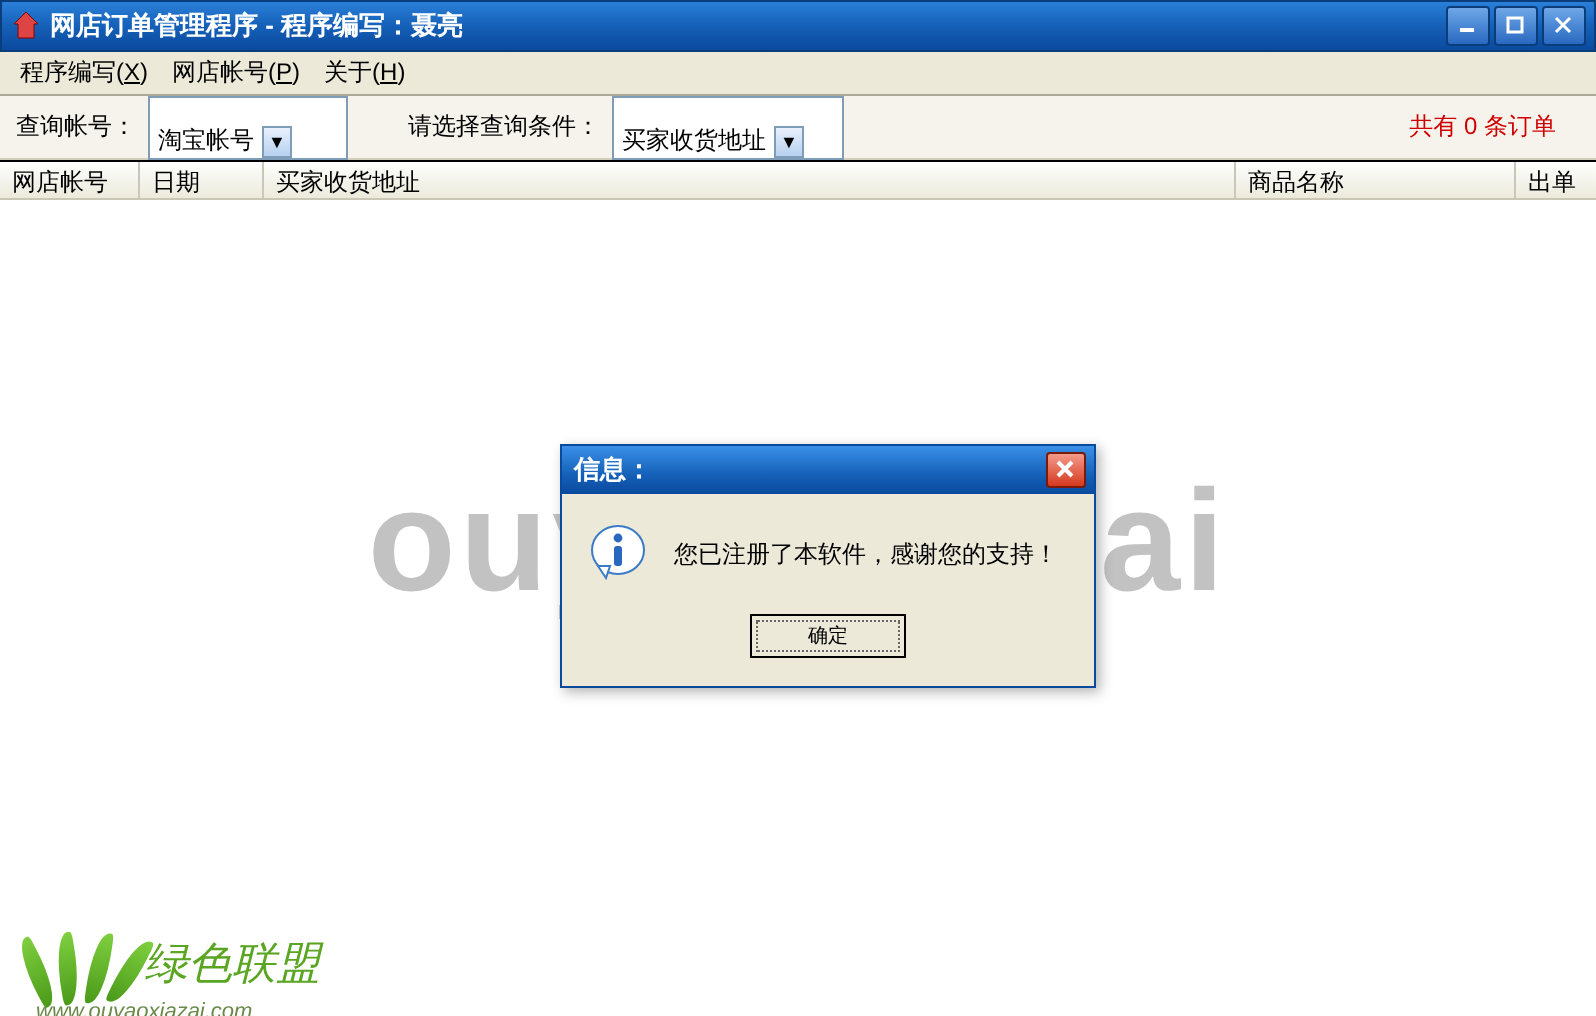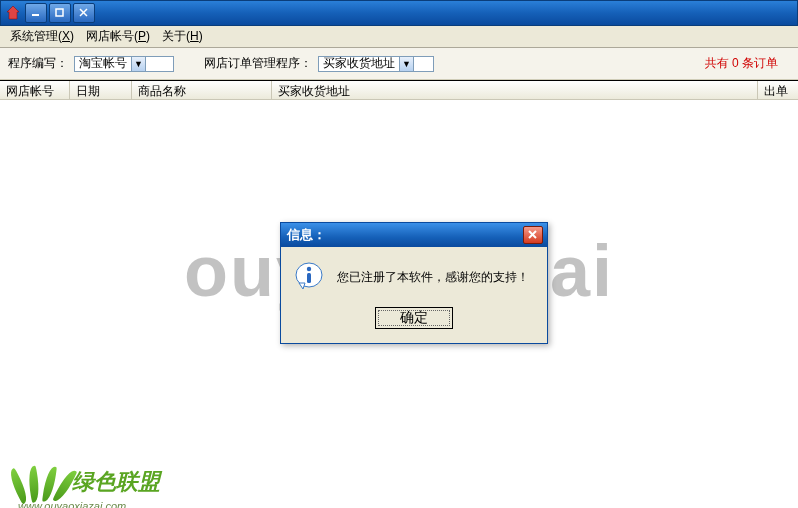--- a/index.html
+++ b/index.html
@@ -59,25 +59,25 @@
   height: 32px;
   background: #f5f3eb;
   border-bottom: 1px solid #d0cdb8;
   display: flex;
   align-items: center;
   padding: 0 8px;
   gap: 6px;
 }
 .toolbar label { white-space: nowrap; }
 .combo {
-  height: 16px;
+  height: 32px;
   border: 1px solid #7f9db9;
   background: #fff;
   display: inline-flex;
-  align-items: center;
+  align-items: flex-end;
   padding: 0 2px 0 4px;
   cursor: pointer;
 }
 .combo .arrow {
   width: 15px; height: 16px;
   background: linear-gradient(to bottom, #e8f0fb, #b7d1f0);
   border: 1px solid #7f9db9;
   margin-left: 4px;
   display: flex;
   align-items: center;
@@ -131,21 +131,21 @@
   width: 10px; height: 36px;
   background: linear-gradient(to bottom, #7fcf3f, #4a9a1a);
   border-radius: 80% 10% 80% 10%;
   bottom: 0;
   transform-origin: bottom center;
 }
 .leaf:nth-child(1){ left:4px; transform: rotate(-28deg);}
 .leaf:nth-child(2){ left:14px; transform: rotate(-10deg);}
 .leaf:nth-child(3){ left:24px; transform: rotate(8deg);}
 .leaf:nth-child(4){ left:34px; transform: rotate(26deg);}
-.logo-text { font-size: 22px; font-weight: bold; color: #5aa522; font-style: italic;}
+.logo-text { font-size: 22px; font-weight: normal; color: #5aa522; font-style: italic;}
 .logo-url { position:absolute; left:18px; bottom:-4px; font-size:11px; color:#6a8a4a; font-style: italic;}
 
 .dialog {
   position: absolute;
   left: 280px; top: 222px;
   width: 268px;
   border: 1px solid #0a4a9e;
   background: #ece9d8;
   box-shadow: 2px 2px 6px rgba(0,0,0,0.3);
 }
@@ -186,33 +186,34 @@
   text-align: center;
   padding: 4px 0 14px 0;
 }
 .ok-btn {
   width: 78px; height: 22px;
   border: 1px solid #000;
   outline: 1px dotted #666;
   outline-offset: -4px;
   background: #ece9d8;
   cursor: pointer;
-  font-size: 14px;
+  font-size: 10px;
 }
 .border-top-black { border-top: 1px solid #000; font-family: Liberation Mono, monospace; }
 </style>
 </head>
 <body>
 
 <div class="titlebar">
   <span class="titlebar-icon">
     <svg width="16" height="16" viewBox="0 0 16 16">
         <path d="M8 1 L2 7 L4 7 L4 14 L12 14 L12 7 L14 7 Z" fill="#d44" stroke="#800" stroke-width="0.5"></path>
       </svg>
   </span>
+  <span class="titlebar-text">网店订单管理程序 - 程序编写：聂亮</span>
   <div class="titlebar-btns">
     <div class="tbtn">
         <svg width="10" height="10">
           <line x1="1" y1="7" x2="8" y2="7" stroke="#fff" stroke-width="2"></line>
         </svg>
       </div>
     <div class="tbtn">
         <svg width="10" height="10">
           <rect x="1" y="1" width="7" height="7" fill="none" stroke="#fff" stroke-width="1.5"></rect>
         </svg>
@@ -220,46 +221,46 @@
     <div class="tbtn close">
         <svg width="10" height="10">
           <line x1="1" y1="1" x2="8" y2="8" stroke="#fff" stroke-width="1.5"></line>
           <line x1="8" y1="1" x2="1" y2="8" stroke="#fff" stroke-width="1.5"></line>
         </svg>
       </div>
   </div>
 </div>
 
 <div class="menubar">
-  <span class="menu-item"><span>系统管理</span>(<u>X</u>)</span>
+  <span class="menu-item"><span>程序编写</span>(<u>X</u>)</span>
   <span class="menu-item"><span>网店帐号</span>(<u>P</u>)</span>
   <span class="menu-item"><span>关于</span>(<u>H</u>)</span>
 </div>
 
 <div class="toolbar">
-  <label>程序编写：</label>
+  <label>查询帐号：</label>
   <div class="combo" style="width:100px">
     <span>淘宝帐号</span>
     <span class="arrow">▼</span>
   </div>
   <span style="width:18px"></span>
-  <label>网店订单管理程序：</label>
+  <label>请选择查询条件：</label>
   <div class="combo" style="width:116px">
     <span>买家收货地址</span>
     <span class="arrow">▼</span>
   </div>
   <span class="spacer"></span>
   <span class="status-red">共有 0 条订单</span>
 </div>
 
 <div class="table-header border-top-black">
   <div class="th" style="width:70px">网店帐号</div>
   <div class="th" style="width:62px">日期</div>
+  <div class="th" style="flex:1">买家收货地址</div>
   <div class="th" style="width:140px">商品名称</div>
-  <div class="th" style="flex:1">买家收货地址</div>
   <div class="th" style="width:40px;border-right:none">出单</div>
 </div>
 
 <div class="content-area"></div>
 
 <div class="watermark">ouyaoxiazai</div>
 
 <div class="dialog">
   <div class="dialog-title">
     <span class="txt">信息：</span>

